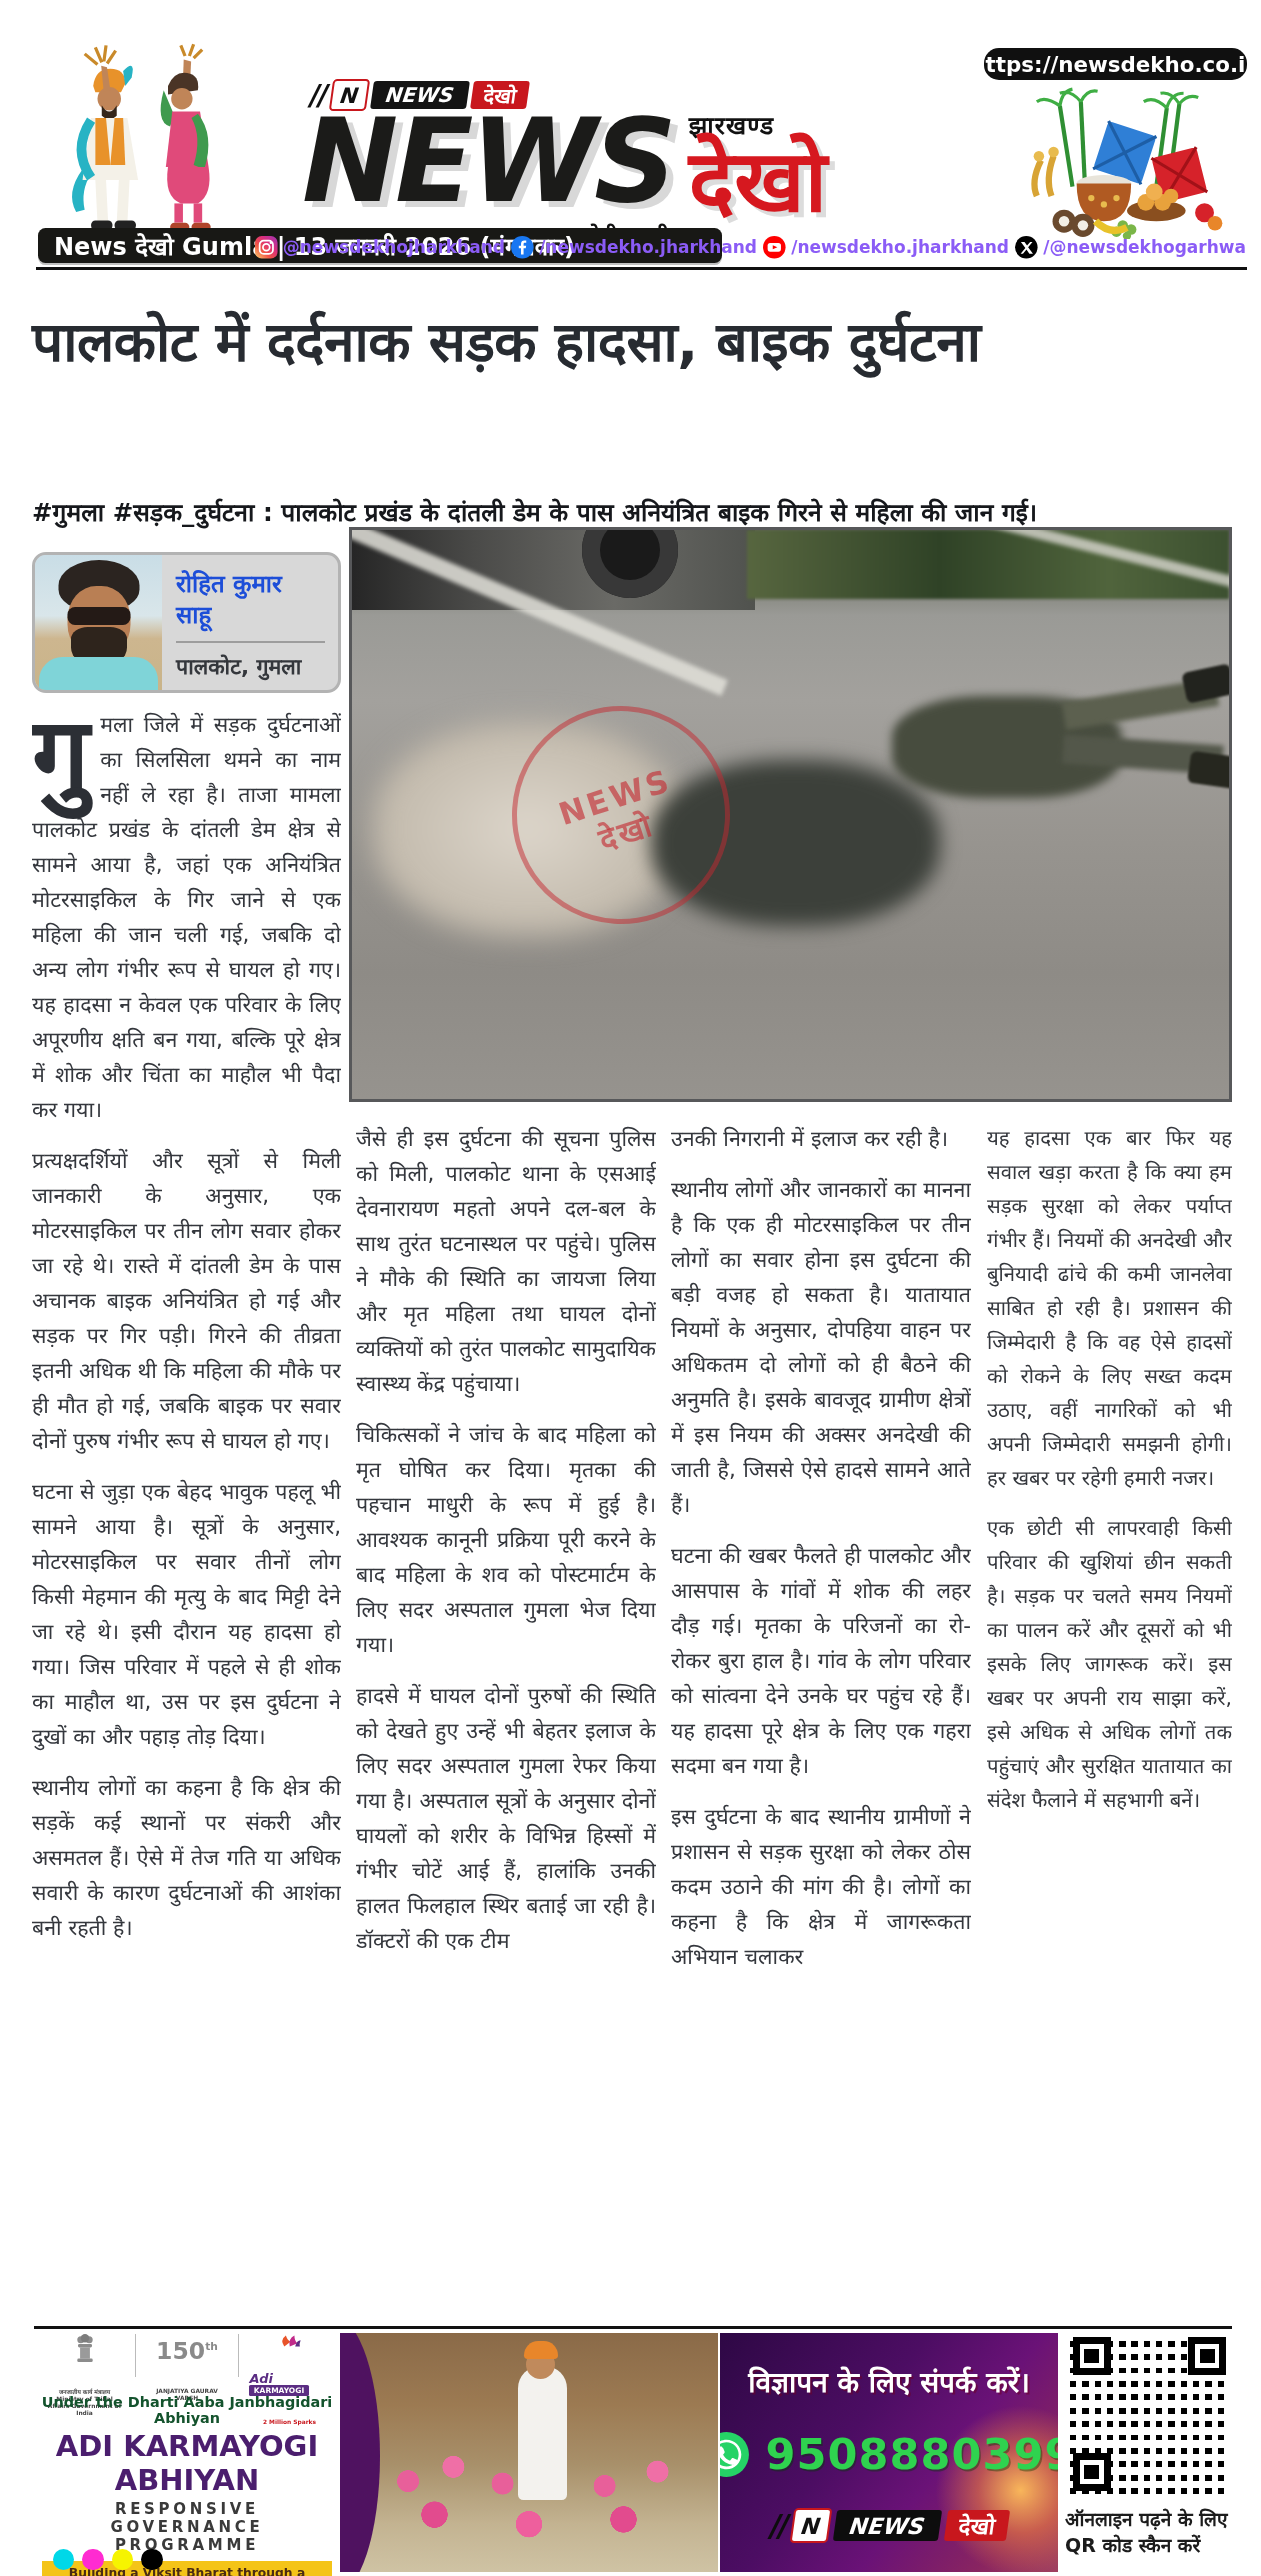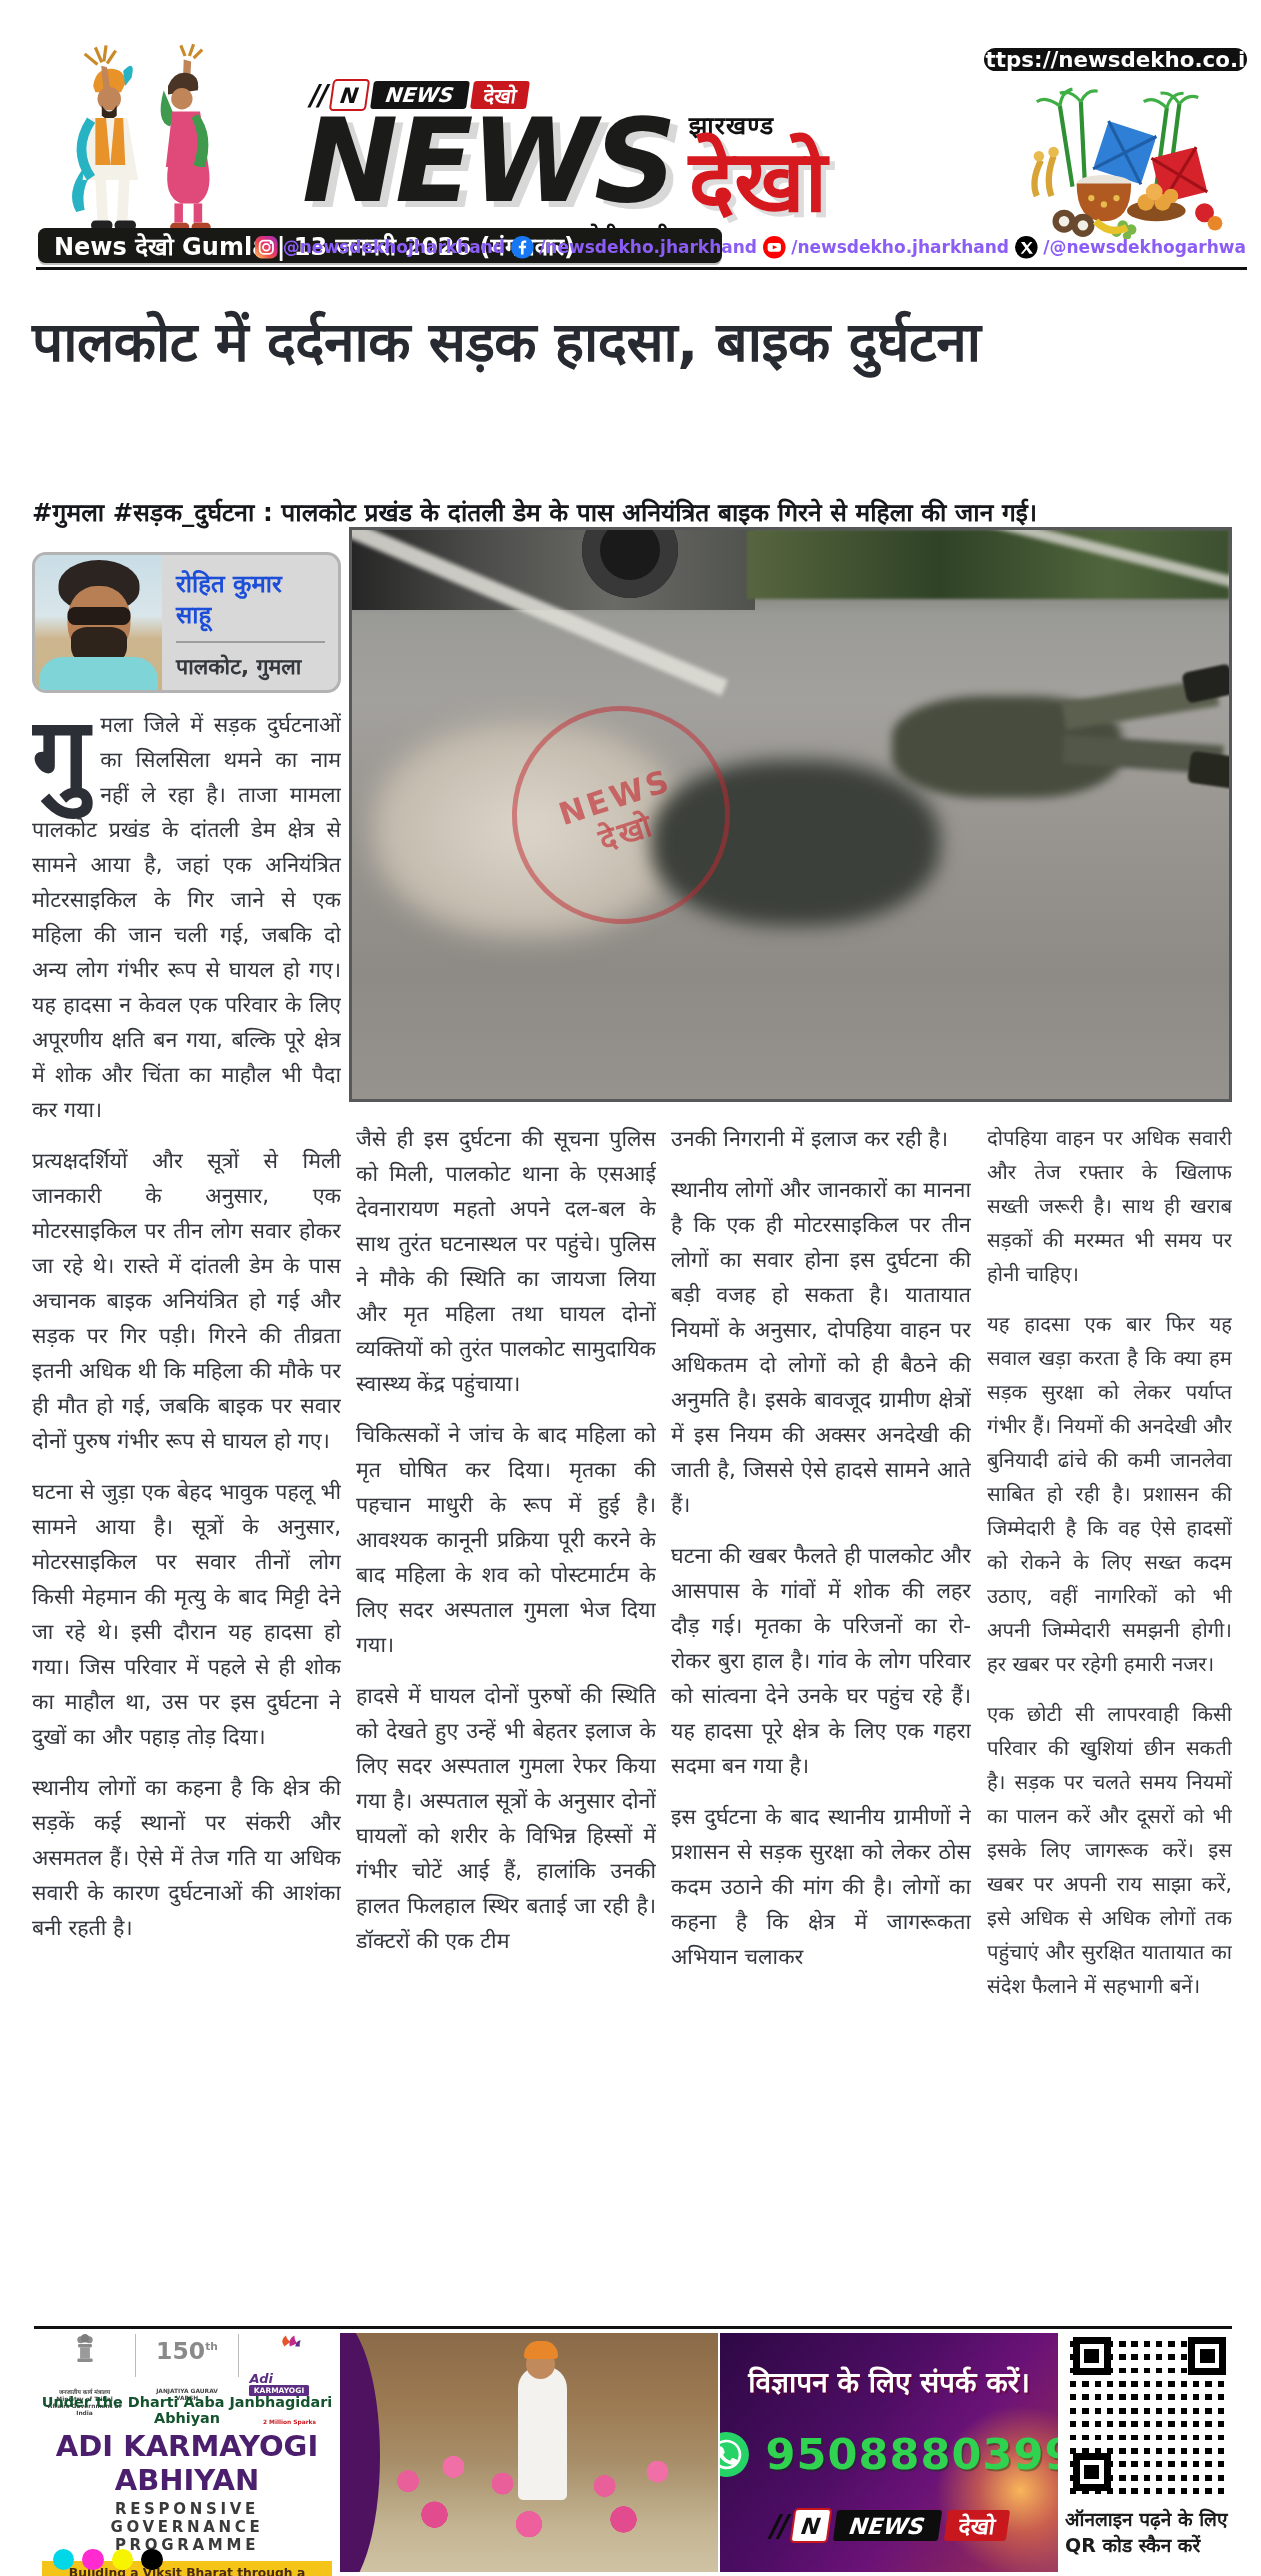--- a/index.html
+++ b/index.html
@@ -19,21 +19,21 @@
   .badge .dpill{display:flex;align-items:center;height:28px;padding:0 11.8px;background:#c8171d;
       border-radius:3.2px;color:#fff;font-weight:800;font-size:20.3px;transform:skewX(-8deg);}
   .biglogo{position:absolute;left:0;top:33px;display:flex;align-items:flex-start;}
   .biglogo .news{font-size:115px;line-height:107px;font-weight:900;font-style:italic;color:#1b1b19;
       letter-spacing:-3.2px;text-shadow:7.5px 6.4px 0 #d8d8d8;}
   .dekho-wrap{position:relative;margin-left:15px;padding-top:0;}
   .jhk{display:block;font-size:24.6px;font-weight:800;color:#111;letter-spacing:1.1px;}
   .dekho{display:block;font-size:86px;line-height:80px;font-weight:900;color:#d6181f;
       text-shadow:5.3px 5.3px 0 #dcdcdc;}
   .tagline{position:absolute;left:176px;top:145px;font-size:21.4px;font-weight:800;color:#111;}
-  .url-pill{position:absolute;left:984px;top:48px;width:263px;height:23px;background:#101010;
+  .url-pill{position:absolute;left:984px;top:48px;width:263px;height:32px;background:#101010;
       border-radius:15px;display:flex;align-items:center;justify-content:center;color:#fff;
       font-size:21.4px;font-weight:800;}
   .festival{position:absolute;left:998px;top:87px;width:238px;height:152px;}
   .date-bar{position:absolute;left:38px;top:228px;width:684px;height:35px;background:#181815;
       border-radius:7.5px;display:flex;align-items:center;color:#fff;font-size:24px;font-weight:700;
       padding-left:16px;box-sizing:border-box;box-shadow:0 2.1px 0 rgba(0,0,0,.25);}
   .social-row{position:absolute;left:730px;top:231px;width:516px;height:32px;display:flex;
       align-items:center;justify-content:flex-end;gap:5.3px;}
   .social-item{display:flex;align-items:center;gap:4.3px;}
   .social-item svg{width:24.6px;height:24.6px;}
@@ -383,21 +383,20 @@
     <p>चिकित्सकों ने जांच के बाद महिला को मृत घोषित कर दिया। मृतका की पहचान माधुरी के रूप में हुई है। आवश्यक कानूनी प्रक्रिया पूरी करने के बाद महिला के शव को पोस्टमार्टम के लिए सदर अस्पताल गुमला भेज दिया गया।</p>
     <p>हादसे में घायल दोनों पुरुषों की स्थिति को देखते हुए उन्हें भी बेहतर इलाज के लिए सदर अस्पताल गुमला रेफर किया गया है। अस्पताल सूत्रों के अनुसार दोनों घायलों को शरीर के विभिन्न हिस्सों में गंभीर चोटें आई हैं, हालांकि उनकी हालत फिलहाल स्थिर बताई जा रही है। डॉक्टरों की एक टीम</p>
   </div>
   <div class="col col3">
     <p>उनकी निगरानी में इलाज कर रही है।</p>
     <p>स्थानीय लोगों और जानकारों का मानना है कि एक ही मोटरसाइकिल पर तीन लोगों का सवार होना इस दुर्घटना की बड़ी वजह हो सकता है। यातायात नियमों के अनुसार, दोपहिया वाहन पर अधिकतम दो लोगों को ही बैठने की अनुमति है। इसके बावजूद ग्रामीण क्षेत्रों में इस नियम की अक्सर अनदेखी की जाती है, जिससे ऐसे हादसे सामने आते हैं।</p>
     <p>घटना की खबर फैलते ही पालकोट और आसपास के गांवों में शोक की लहर दौड़ गई। मृतका के परिजनों का रो-रोकर बुरा हाल है। गांव के लोग परिवार को सांत्वना देने उनके घर पहुंच रहे हैं। यह हादसा पूरे क्षेत्र के लिए एक गहरा सदमा बन गया है।</p>
     <p>इस दुर्घटना के बाद स्थानीय ग्रामीणों ने प्रशासन से सड़क सुरक्षा को लेकर ठोस कदम उठाने की मांग की है। लोगों का कहना है कि क्षेत्र में जागरूकता अभियान चलाकर</p>
   </div>
   <div class="col col4">
-    <p>दोपहिया वाहन पर अधिक सवारी और तेज रफ्तार के खिलाफ सख्ती जरूरी है। साथ ही खराब सड़कों की मरम्मत भी समय पर होनी चाहिए।</p>
     <p>यह हादसा एक बार फिर यह सवाल खड़ा करता है कि क्या हम सड़क सुरक्षा को लेकर पर्याप्त गंभीर हैं। नियमों की अनदेखी और बुनियादी ढांचे की कमी जानलेवा साबित हो रही है। प्रशासन की जिम्मेदारी है कि वह ऐसे हादसों को रोकने के लिए सख्त कदम उठाए, वहीं नागरिकों को भी अपनी जिम्मेदारी समझनी होगी। हर खबर पर रहेगी हमारी नजर।</p>
     <p>एक छोटी सी लापरवाही किसी परिवार की खुशियां छीन सकती है। सड़क पर चलते समय नियमों का पालन करें और दूसरों को भी इसके लिए जागरूक करें। इस खबर पर अपनी राय साझा करें, इसे अधिक से अधिक लोगों तक पहुंचाएं और सुरक्षित यातायात का संदेश फैलाने में सहभागी बनें।</p>
   </div>
 
   <div class="footer-rule"></div>
 
   <div class="govt">
     <div class="g-logos">
       <div class="g-logo">
         <svg viewBox="0 0 40 44" width="28" height="31">

